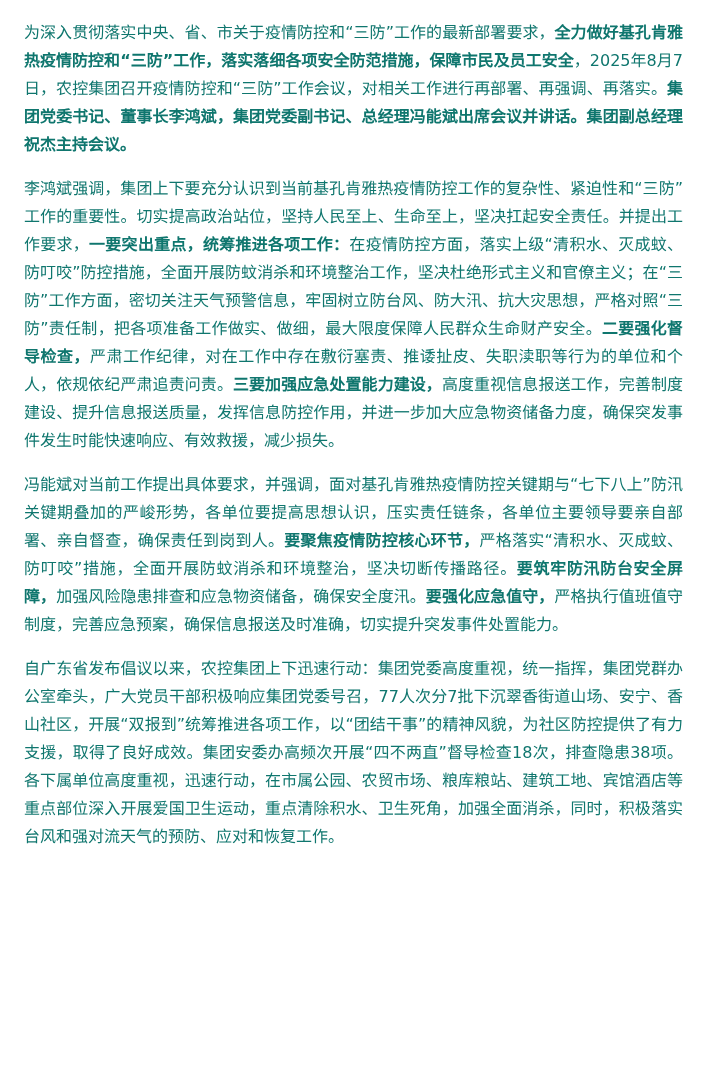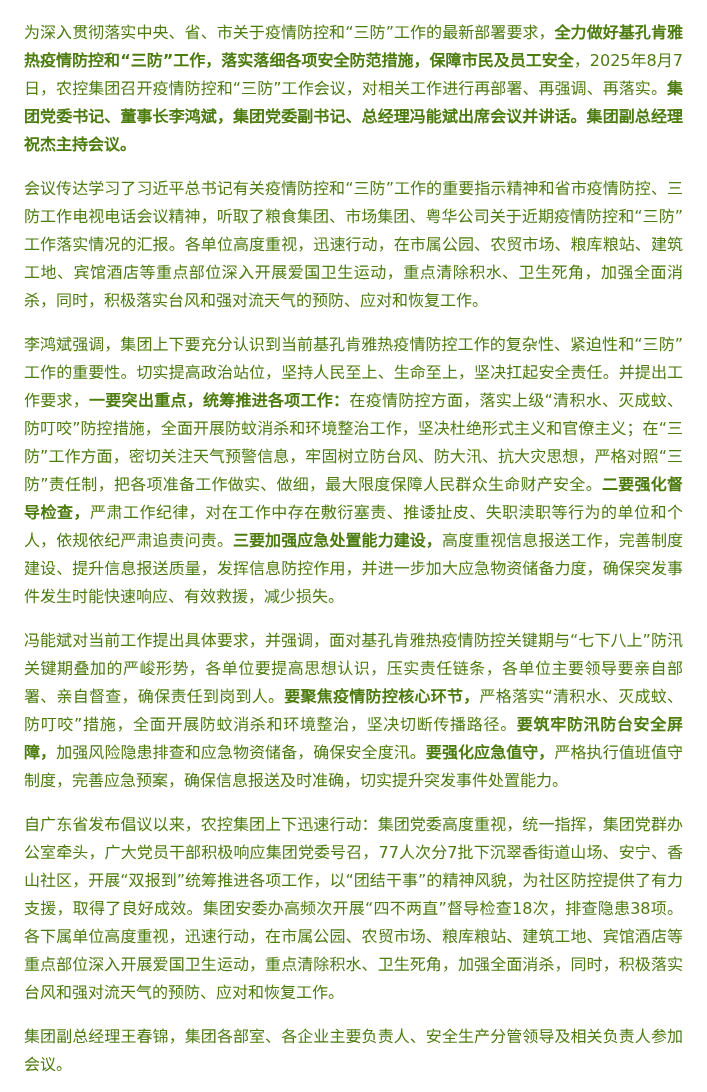--- a/index.html
+++ b/index.html
@@ -13,30 +13,28 @@
     overflow: hidden;
     font-family: "DejaVu Sans", "Liberation Sans", sans-serif;
   }
   main.article {
     padding: 19px 24px 0 24px;
   }
   p.para {
     margin: 0 0 16px 0;
     font-size: 16px;
     line-height: 28px;
-    color: #4d7c0f;
+    color: #0f766e;
     text-align: justify;
     word-break: break-all;
   }
   p.para span.run { font-weight: normal; }
   p.para span.run.bold { font-weight: bold; }
 </style>
 </head>
 <body style="color: rgb(51, 51, 51); background: rgb(255, 255, 255);">
 
 <main class="article">
     <p class="para"><span class="run">为深入贯彻落实中央、省、市关于疫情防控和“三防”工作的最新部署要求，</span><span class="run bold">全力做好基孔肯雅热疫情防控和“三防”工作，落实落细各项安全防范措施，保障市民及员工安全</span><span class="run">，2025年8月7日，农控集团召开疫情防控和“三防”工作会议，对相关工作进行再部署、再强调、再落实。</span><span class="run bold">集团党委书记、董事长李鸿斌，集团党委副书记、总经理冯能斌出席会议并讲话。集团副总经理祝杰主持会议。</span></p>
-    <p class="para"><span class="run">会议传达学习了习近平总书记有关疫情防控和“三防”工作的重要指示精神和省市疫情防控、三防工作电视电话会议精神，听取了粮食集团、市场集团、粤华公司关于近期疫情防控和“三防”工作落实情况的汇报。各单位高度重视，迅速行动，在市属公园、农贸市场、粮库粮站、建筑工地、宾馆酒店等重点部位深入开展爱国卫生运动，重点清除积水、卫生死角，加强全面消杀，同时，积极落实台风和强对流天气的预防、应对和恢复工作。</span></p>
     <p class="para"><span class="run">李鸿斌强调，集团上下要充分认识到当前基孔肯雅热疫情防控工作的复杂性、紧迫性和“三防”工作的重要性。切实提高政治站位，坚持人民至上、生命至上，坚决扛起安全责任。并提出工作要求，</span><span class="run bold">一要突出重点，统筹推进各项工作：</span><span class="run">在疫情防控方面，落实上级“清积水、灭成蚊、防叮咬”防控措施，全面开展防蚊消杀和环境整治工作，坚决杜绝形式主义和官僚主义；在“三防”工作方面，密切关注天气预警信息，牢固树立防台风、防大汛、抗大灾思想，严格对照“三防”责任制，把各项准备工作做实、做细，最大限度保障人民群众生命财产安全。</span><span class="run bold">二要强化督导检查，</span><span class="run">严肃工作纪律，对在工作中存在敷衍塞责、推诿扯皮、失职渎职等行为的单位和个人，依规依纪严肃追责问责。</span><span class="run bold">三要加强应急处置能力建设，</span><span class="run">高度重视信息报送工作，完善制度建设、提升信息报送质量，发挥信息防控作用，并进一步加大应急物资储备力度，确保突发事件发生时能快速响应、有效救援，减少损失。</span></p>
     <p class="para"><span class="run">冯能斌对当前工作提出具体要求，并强调，面对基孔肯雅热疫情防控关键期与“七下八上”防汛关键期叠加的严峻形势，各单位要提高思想认识，压实责任链条，各单位主要领导要亲自部署、亲自督查，确保责任到岗到人。</span><span class="run bold">要聚焦疫情防控核心环节，</span><span class="run">严格落实“清积水、灭成蚊、防叮咬”措施，全面开展防蚊消杀和环境整治，坚决切断传播路径。</span><span class="run bold">要筑牢防汛防台安全屏障，</span><span class="run">加强风险隐患排查和应急物资储备，确保安全度汛。</span><span class="run bold">要强化应急值守，</span><span class="run">严格执行值班值守制度，完善应急预案，确保信息报送及时准确，切实提升突发事件处置能力。</span></p>
     <p class="para"><span class="run">自广东省发布倡议以来，农控集团上下迅速行动：集团党委高度重视，统一指挥，集团党群办公室牵头，广大党员干部积极响应集团党委号召，77人次分7批下沉翠香街道山场、安宁、香山社区，开展“双报到”统筹推进各项工作，以“团结干事”的精神风貌，为社区防控提供了有力支援，取得了良好成效。集团安委办高频次开展“四不两直”督导检查18次，排查隐患38项。各下属单位高度重视，迅速行动，在市属公园、农贸市场、粮库粮站、建筑工地、宾馆酒店等重点部位深入开展爱国卫生运动，重点清除积水、卫生死角，加强全面消杀，同时，积极落实台风和强对流天气的预防、应对和恢复工作。</span></p>
-    <p class="para"><span class="run">集团副总经理王春锦，集团各部室、各企业主要负责人、安全生产分管领导及相关负责人参加会议。</span></p>
   </main>
 
 </body></html>

